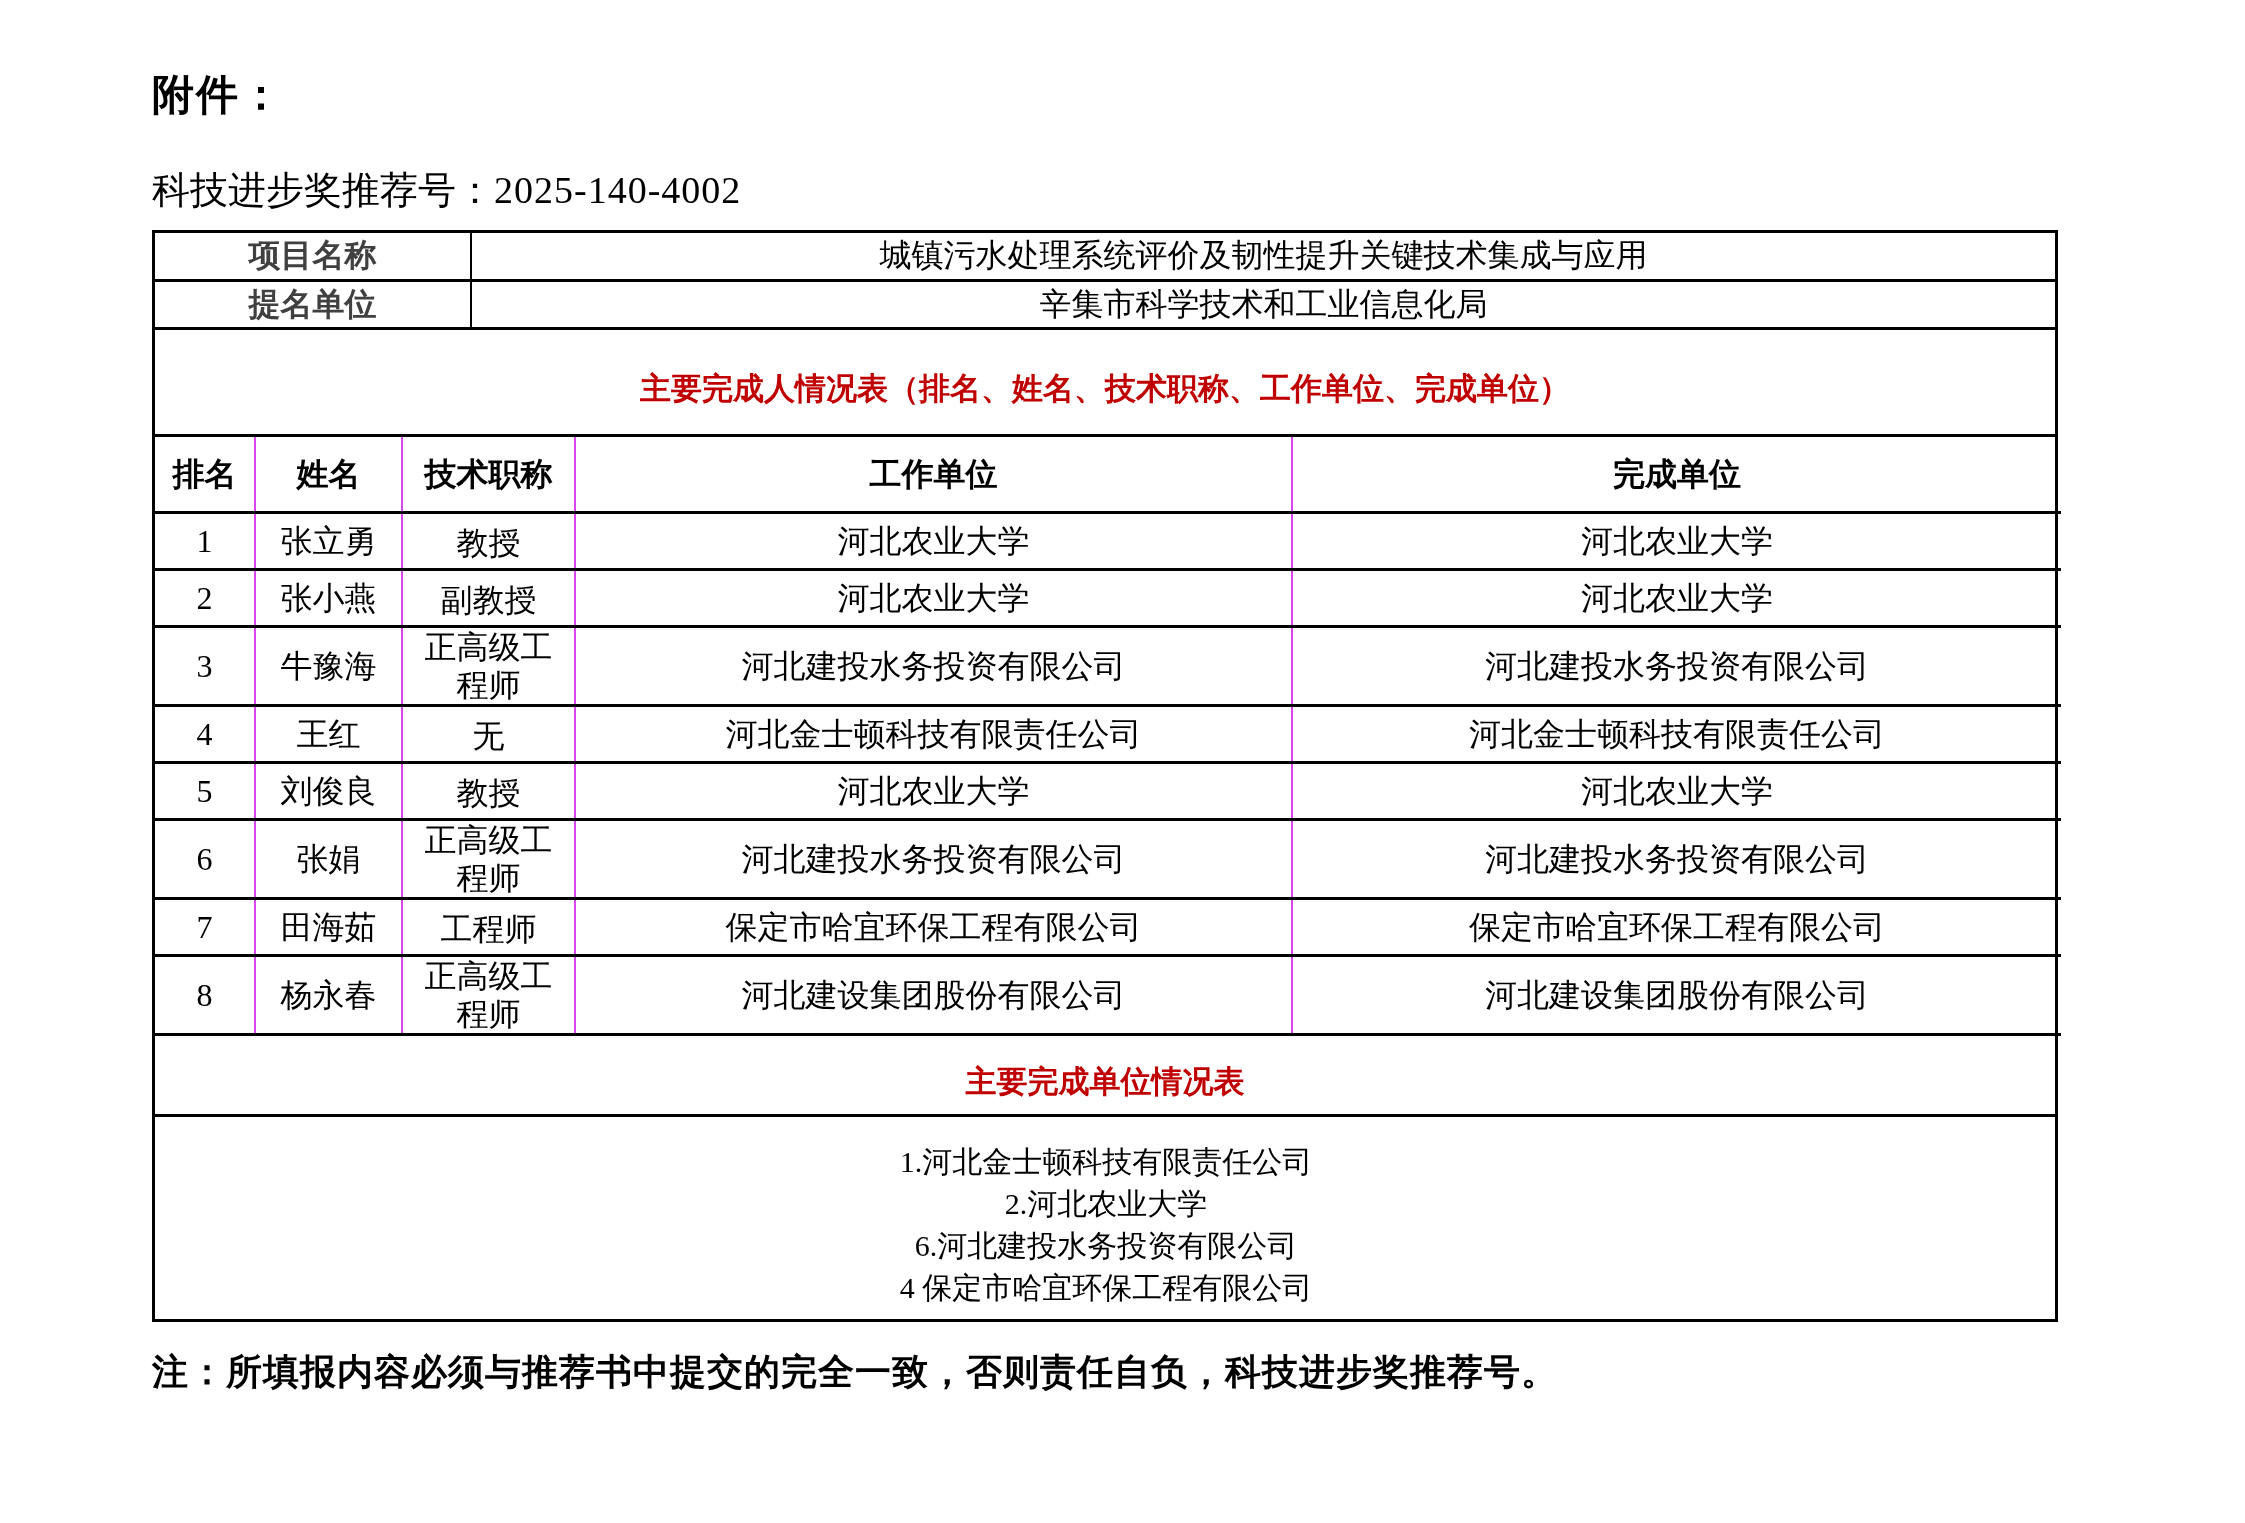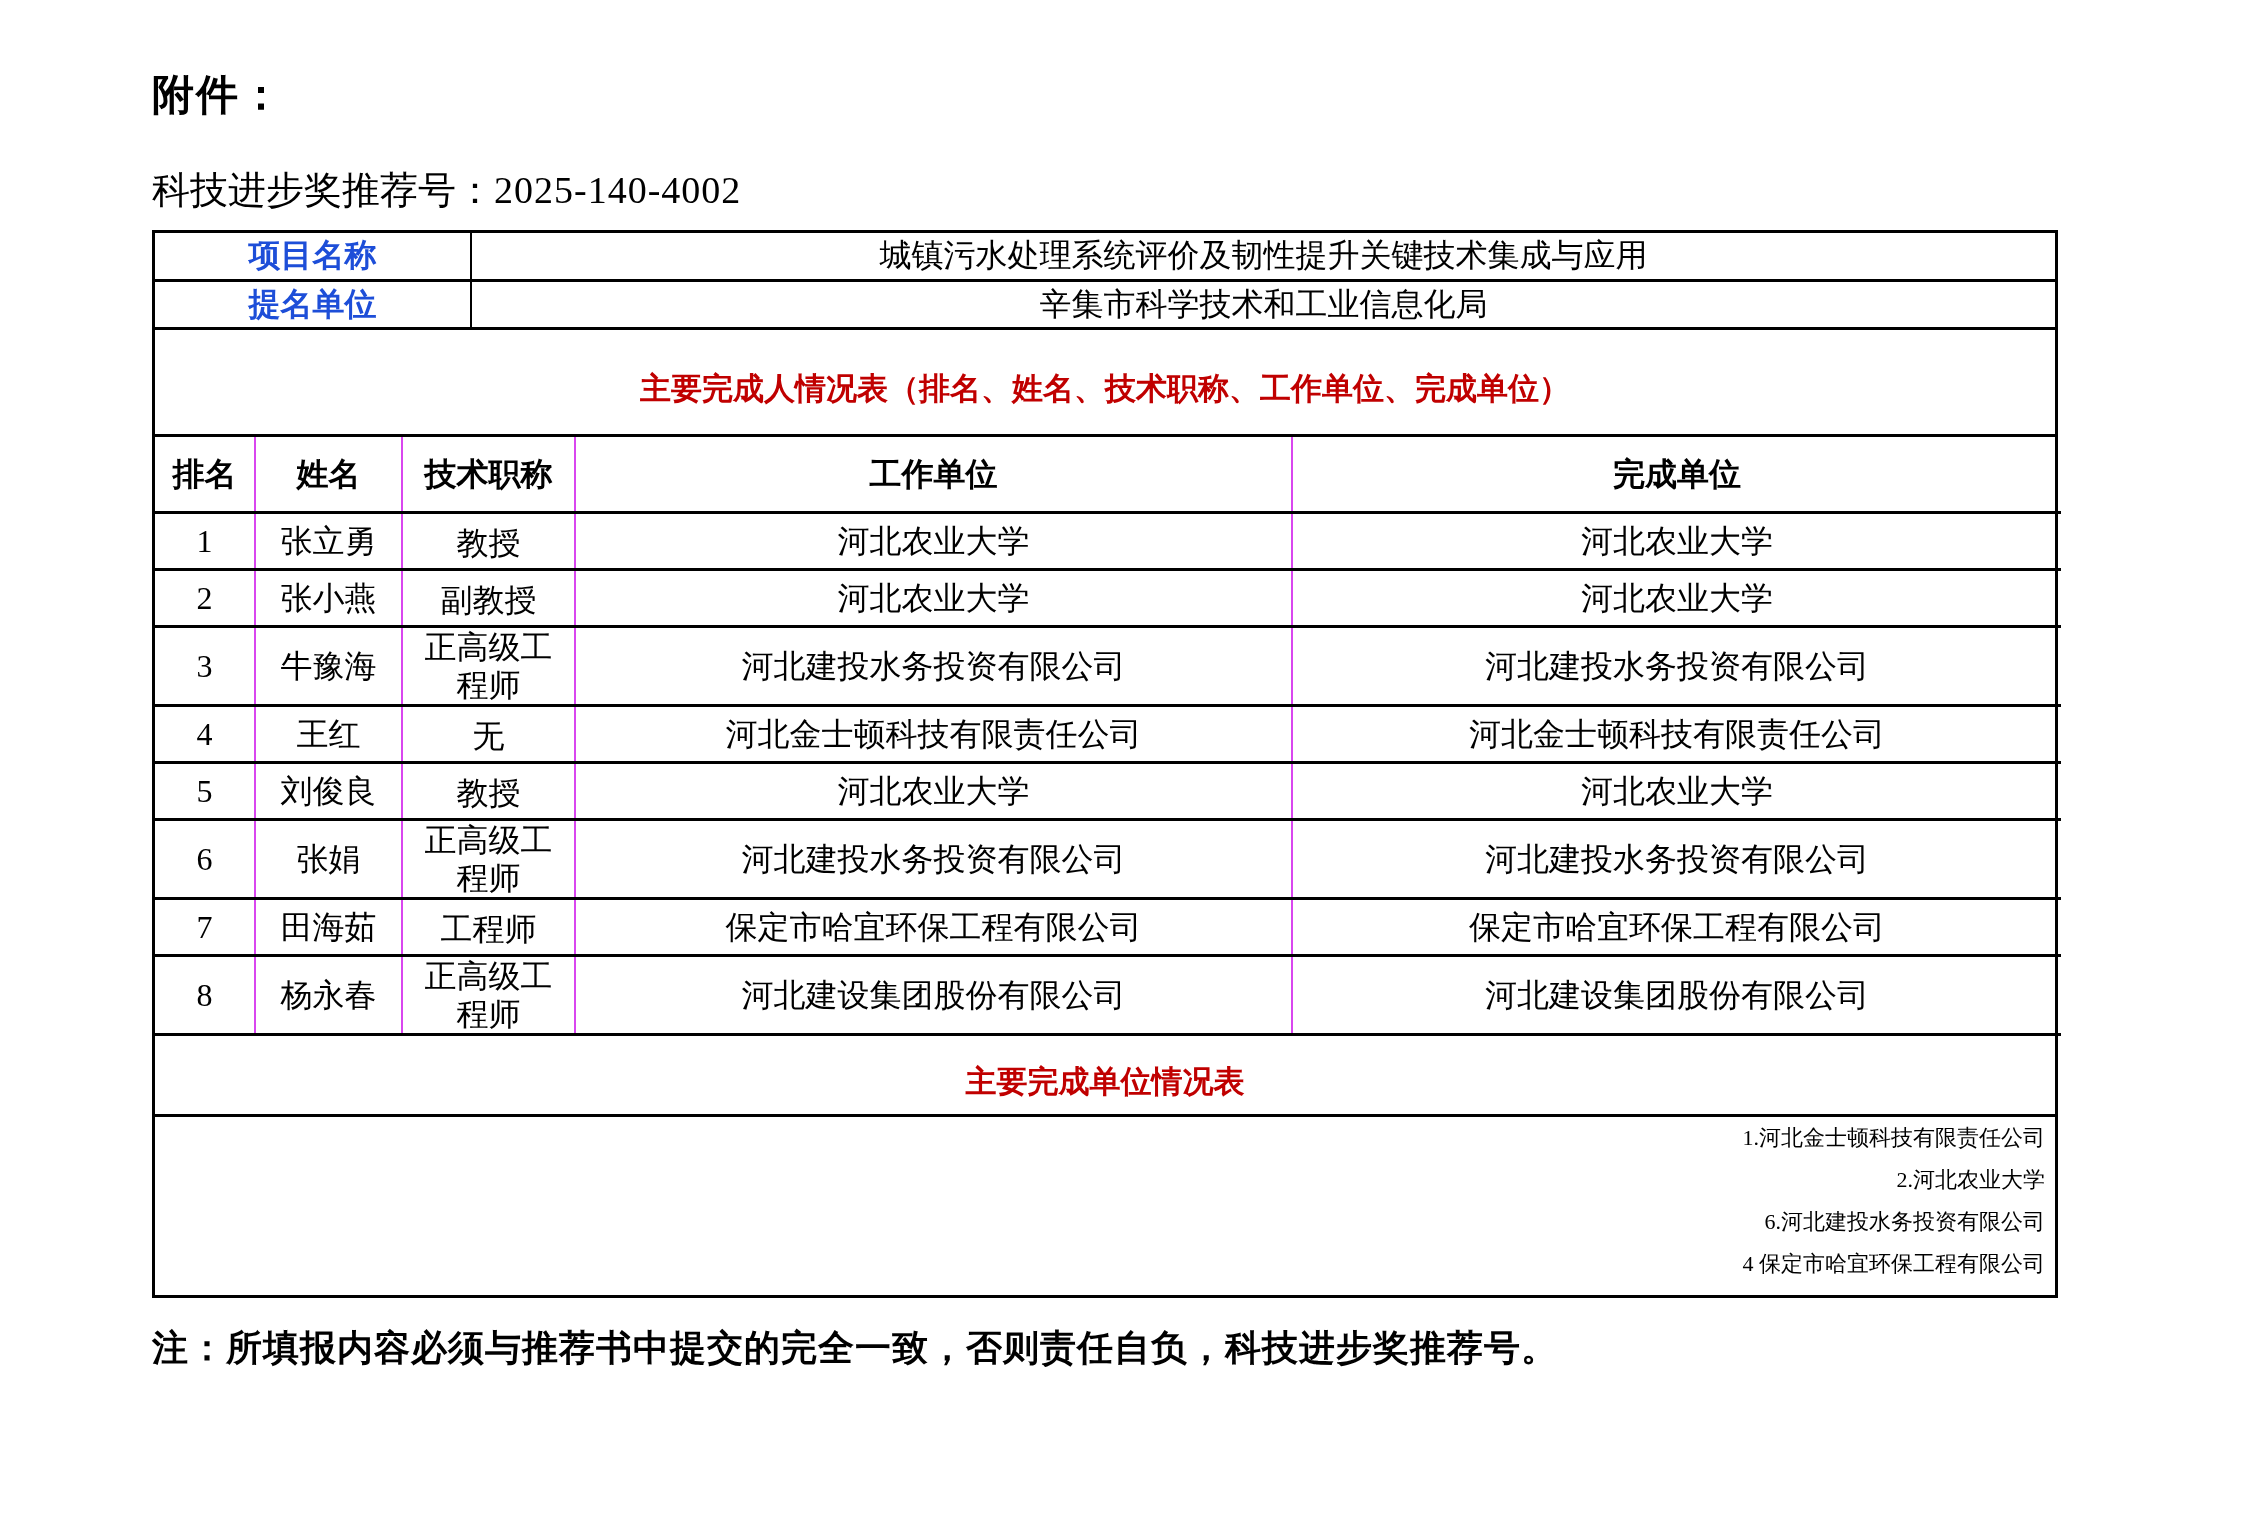--- a/index.html
+++ b/index.html
@@ -32,21 +32,21 @@
     width: 1906px;
     border: 3px solid #000;
   }
 
   table { border-collapse: collapse; width: 100%; table-layout: fixed; }
   td, th { border: 0 solid #000; vertical-align: middle; text-align: center; }
 
   
   .info-table td { border-bottom: 3px solid #000; height: 48px; font-size: 32px; }
   .info-table .label-cell { border-right: 2px solid #000; font-weight: bold; }
-  .red { color: #1d4ed8; }
+  .red { color: #404040; }
 
   
   .section-title {
     display: flex; align-items: center; justify-content: center;
     color: #C00000; font-weight: bold; font-size: 31px;
     border-bottom: 3px solid #000;
     margin-top: 14px;
   }
   .section-title.person { height: 93px; }
   .section-title.unit { height: 67px; }
@@ -59,24 +59,24 @@
     line-height: 38px;
     height: 57px;
   }
   .person-table th { font-weight: bold; height: 75px; }
   .person-table th:last-child, .person-table td:last-child { border-right: 0; }
   .title-wrap { display: inline-block; max-width: 132px; line-height: 38px; vertical-align: middle; }
   .person-table tr.tall td { height: 76px; }
 
   
   .unit-list {
-    padding: 0 10px 10px 12px;
-    font-size: 22px;
+    padding: 24px 10px 10px 12px;
+    font-size: 30px;
     line-height: 42px;
-    text-align: right;
+    text-align: center;
   }
   .unit-list div { white-space: nowrap; }
 
   .note {
     margin-top: 26px;
     font-size: 36px;
     font-weight: bold;
     letter-spacing: 1px;
   }
 </style>

